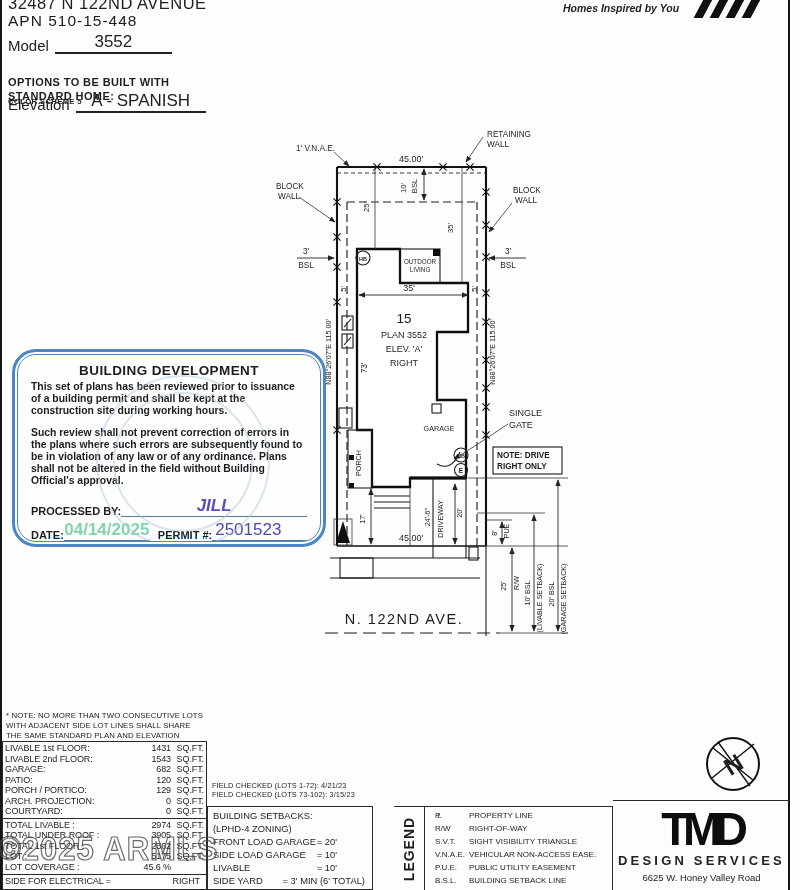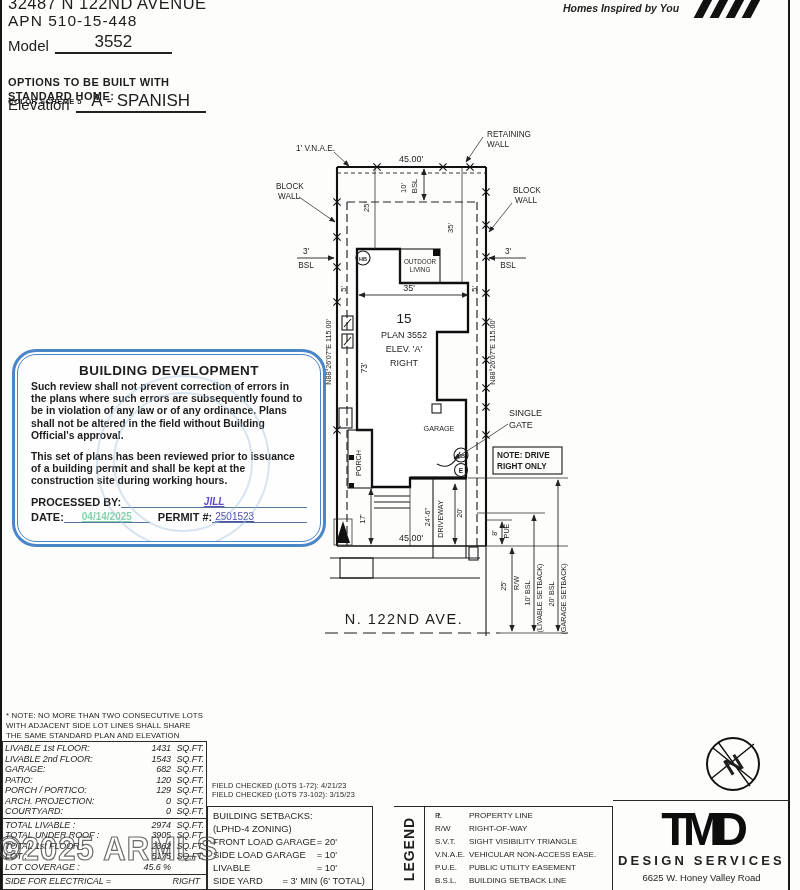--- a/index.html
+++ b/index.html
@@ -19,29 +19,29 @@
   .logo-stroke{position:absolute;top:-6px;width:9px;height:24px;background:#111;transform:skewX(-28deg);}
   
   #stamp{left:12px;top:349px;width:308px;height:192px;border:3px solid #4a86c8;border-radius:24px;
          background:rgba(255,255,255,.55);}
   #stamp-inner{position:absolute;left:2px;top:2px;right:2px;bottom:2px;border:1.5px solid #4a86c8;border-radius:19px;
          padding:6px 13px 0 13px;box-sizing:border-box;overflow:hidden;}
   .sealc{position:absolute;border:2px solid #a9c6dd;border-radius:50%;opacity:.45;}
   #stamp-title{text-align:center;font-size:13.5px;font-weight:bold;letter-spacing:.4px;margin:2px 0 3px 0;}
   .stamp-p{font-size:10.4px;font-weight:bold;line-height:1.17;margin:0 0 9px 0;}
   .sig-row{display:flex;align-items:flex-end;font-size:11px;font-weight:bold;margin-top:3px;}
-  .sig-line{flex:1;border-bottom:1.5px solid #55779c;text-align:center;font-size:10px;text-decoration:underline;}
+  .sig-line{flex:1;border-bottom:1.5px solid #55779c;text-align:center;font-size:17px;}
   .jill{color:#5a4fc0;font-style:italic;font-weight:bold;}
   .datev{color:#82d4ab;font-weight:bold;}
   .permitv{color:#4c4ba6;font-weight:normal;}
   
   #notes{left:6px;top:711px;font-size:7.8px;line-height:1.28;letter-spacing:.1px;}
   #areabox{left:2px;top:741px;width:205px;height:149px;border:1.5px solid #2a2a2a;box-sizing:border-box;
            font-size:9px;letter-spacing:-.1px;}
-  .arow{display:flex;line-height:10.55px;padding:0 2px 0 2px;font-style:italic;}
+  .arow{display:flex;line-height:10.55px;padding:0 2px 0 2px;}
   .arow .lbl{white-space:nowrap;}
   .arow .v{margin-left:auto;text-align:center;}
   .arow .u{width:33px;text-align:right;}
   .sep{border-top:1.2px solid #2a2a2a;margin-top:1px;padding-top:1px;}
   #fieldchecked{left:212px;top:781px;font-size:7.4px;line-height:1.25;letter-spacing:.1px;}
   #setbacks{left:207px;top:806px;width:166px;height:84px;border:1.5px solid #2a2a2a;box-sizing:border-box;
             padding:2px 5px 0 5px;font-size:9.4px;line-height:13px;}
   .sbrow{display:flex;}
   .sbrow .v{margin-left:auto;white-space:nowrap;padding-right:2px;}
   #legendtitle{left:394px;top:806px;width:30px;height:84px;border-top:1.5px solid #2a2a2a;box-sizing:border-box;
@@ -301,22 +301,22 @@
       <path d="M712,778 L754,744 M713,748 L753,780 M718,742 L750,786" stroke="#111" stroke-width="1.4" fill="none"></path>
       <text x="733" y="773" class="mid" transform="rotate(-32 733 764)" style="font-size:24px;font-weight:bold;">N</text>
     </g>
   </svg>
 
   <div class="abs" id="stamp">
     <div id="stamp-inner">
       <div class="sealc" style="left:78px;top:20px;width:170px;height:170px;"></div>
       <div class="sealc" style="left:95px;top:37px;width:136px;height:136px;"></div>
       <div id="stamp-title">BUILDING DEVELOPMENT</div>
+      <p class="stamp-p">This set of plans has been reviewed prior to issuance of a building permit and shall be kept at the construction site during working hours.</p>
       <p class="stamp-p">Such review shall not prevent correction of errors in the plans where such errors are subsequently found to be in violation of any law or of any ordinance. Plans shall not be altered in the field without Building Official's approval.</p>
-      <p class="stamp-p">This set of plans has been reviewed prior to issuance of a building permit and shall be kept at the construction site during working hours.</p>
       <div class="sig-row">
         <span>PROCESSED BY:</span>
         <span class="sig-line jill">JILL</span>
       </div>
       <div class="sig-row">
         <span>DATE:</span>
         <span class="sig-line datev" style="max-width:86px;">04/14/2025</span>
         <span style="margin-left:8px;">PERMIT #:</span>
         <span class="sig-line permitv" style="text-align:left;padding-left:3px;">2501523</span>
       </div>

